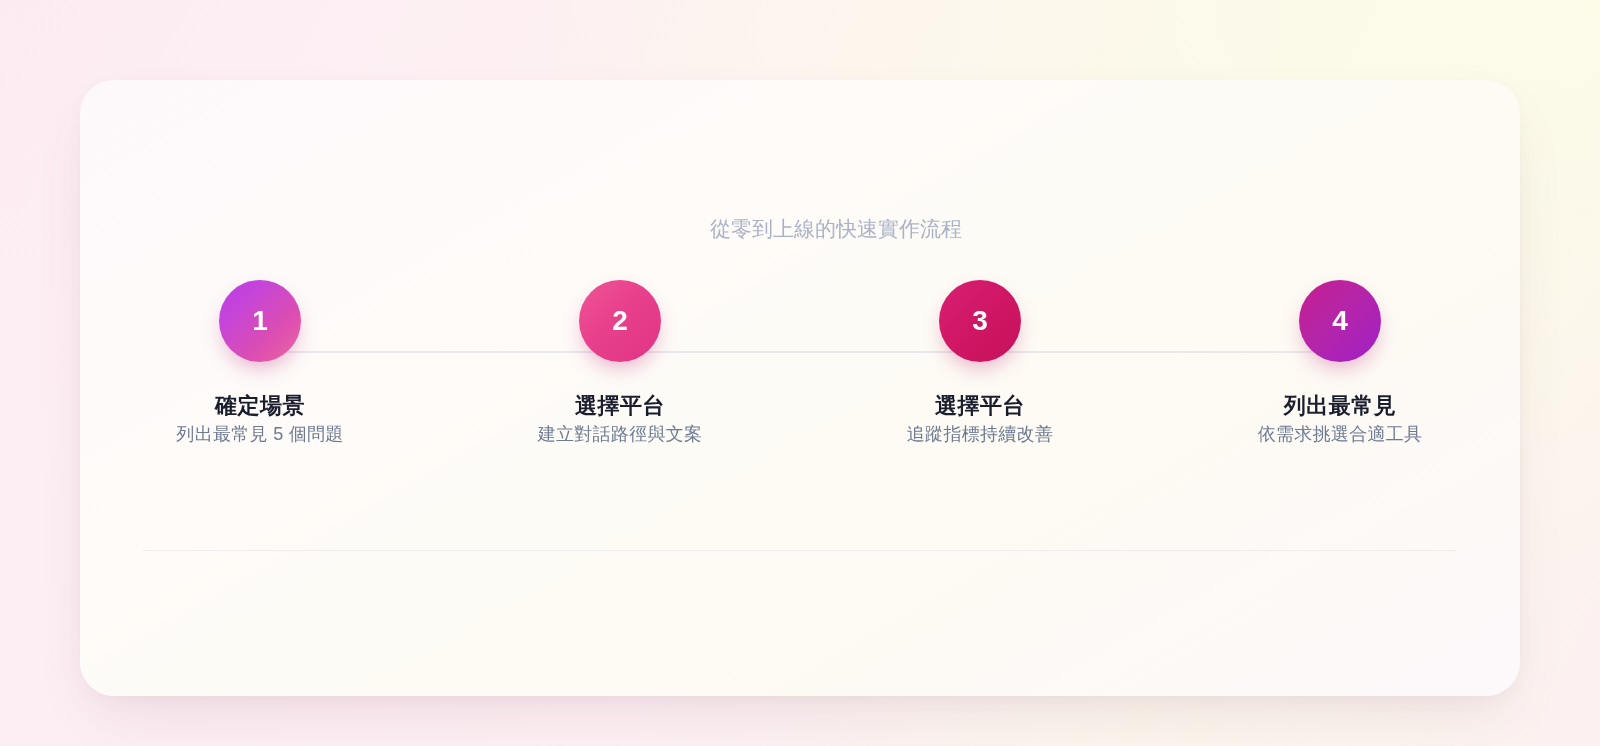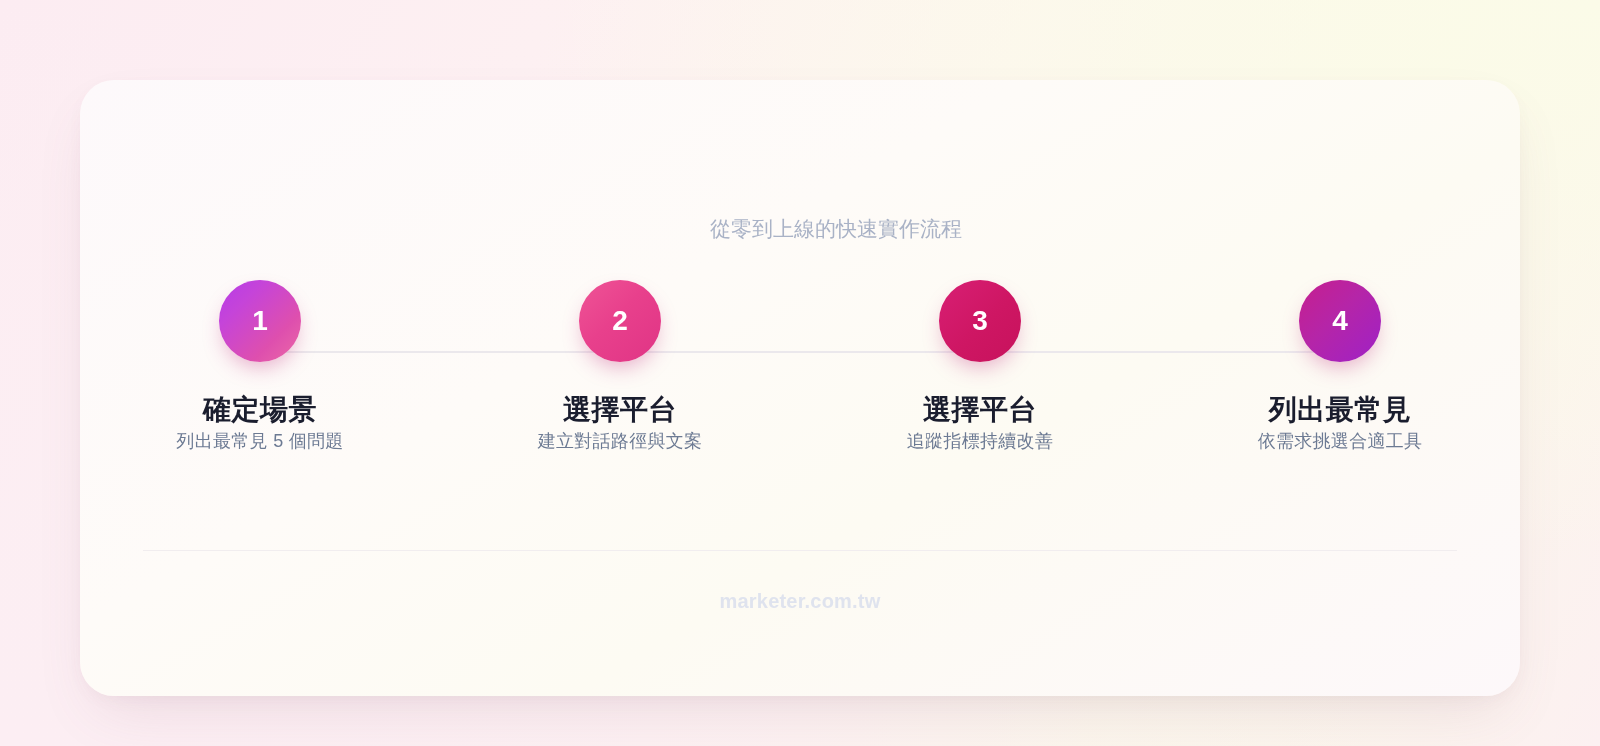--- a/index.html
+++ b/index.html
@@ -115,21 +115,21 @@
     line-height: 1;
     box-shadow: 0 10px 22px -6px rgba(190, 40, 120, 0.40);
   }
   .step-badge.s1 { background: linear-gradient(135deg, #b63ce8 0%, #c544d9 28%, #de4fae 70%, #ec6aa6 100%); }
   .step-badge.s2 { background: linear-gradient(135deg, #ef5496 0%, #e8408c 45%, #e03485 100%); }
   .step-badge.s3 { background: linear-gradient(135deg, #d81f74 0%, #ce1663 55%, #c7125c 100%); }
   .step-badge.s4 { background: linear-gradient(135deg, #c61f8e 0%, #b525a8 45%, #9f21c6 100%); }
 
   .step-title {
     margin-top: 30px;
-    font-size: 28px;
+    font-size: 22px;
     font-weight: 700;
     color: #1a1d2e;
     line-height: 1.3;
     letter-spacing: 0.5px;
   }
   .step-desc {
     margin-top: 1px;
     font-size: 18px;
     font-weight: 400;
     color: #6c7a93;
@@ -205,16 +205,15 @@
           </div>
           <div class="step-title">列出最常見</div>
           <div class="step-desc">依需求挑選合適工具</div>
         </div>
 
       </div>
     </div>
 
     <div class="card-divider"></div>
 
-    <div class="card-footer">marketer.com.tw</div>
 
   </div>
 </div>
 
 </body></html>

